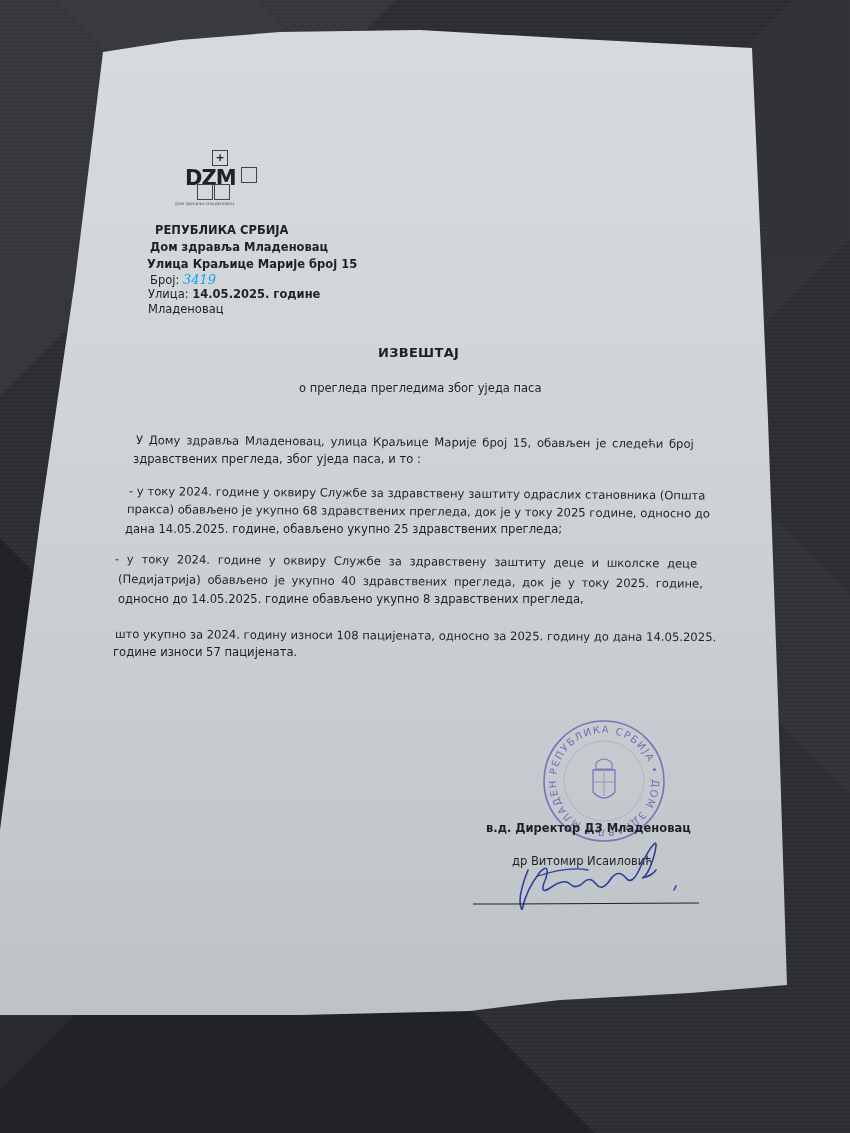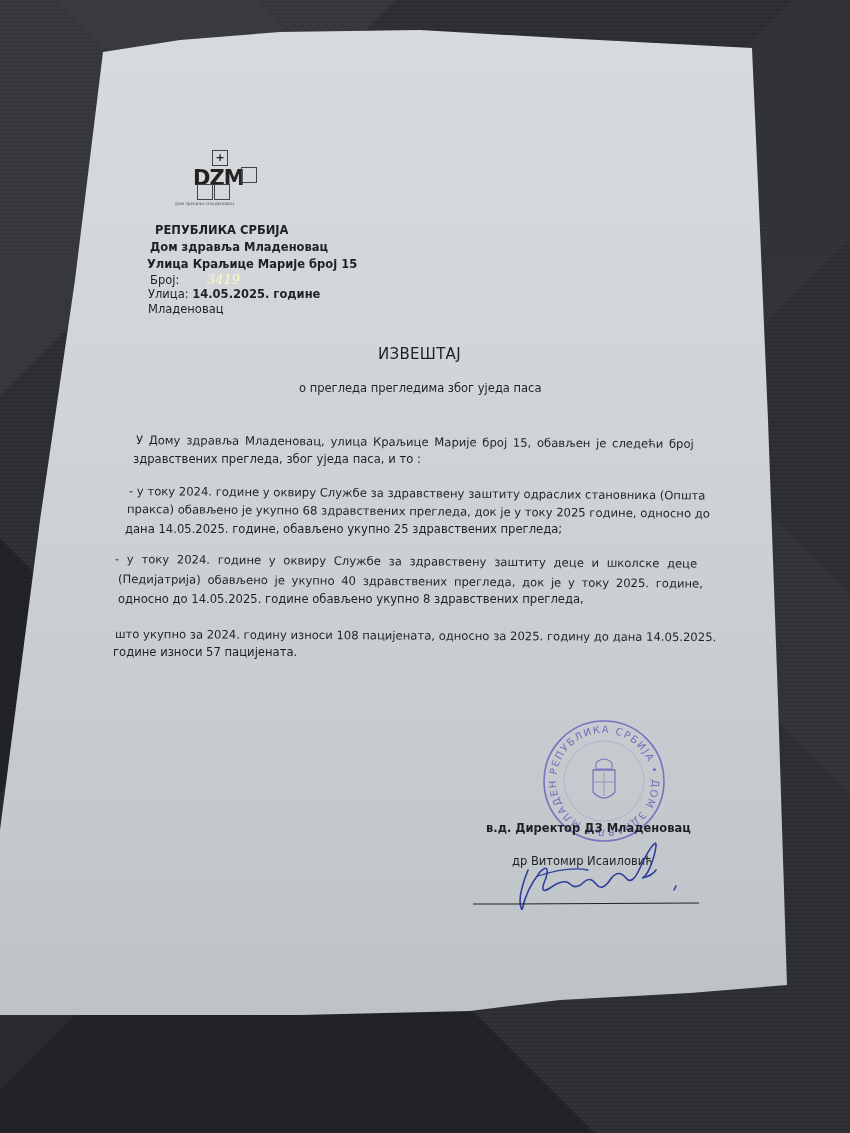--- a/index.html
+++ b/index.html
@@ -22,34 +22,34 @@
       clip-path: polygon(103px 52px, 180px 40px, 280px 32px, 420px 30px, 560px 38px, 752px 48px,
                          760px 230px, 768px 420px, 778px 700px, 787px 985px,
                          690px 993px, 560px 1000px, 470px 1011px, 300px 1015px, 0px 1015px,
                          0px 830px, 40px 520px, 75px 280px);
     }
     .page-text { position: absolute; color: #1e2024; white-space: nowrap; }
     .logo {
       position: absolute; left: 175px; top: 150px; width: 100px; height: 62px;
     }
     .logo .dzm {
-      position: absolute; left: 18px; top: 16px; font-family: "DejaVu Sans", sans-serif;
+      position: absolute; left: 10px; top: 16px; font-family: "DejaVu Sans", sans-serif;
       font-weight: bold; font-size: 21px; letter-spacing: -1px; color: #222;
     }
     .logo .box {
       position: absolute; width: 14px; height: 14px; border: 1.5px solid #444;
       font-size: 11px; line-height: 14px; text-align: center; color: #222; font-weight: bold;
     }
     .logo .tagline {
       position: absolute; left: 0; top: 52px; font-size: 3.5px; color: #444; letter-spacing: 0.2px;
     }
     .header-line { font-size: 11.5px; font-weight: bold; }
     .header-line.normal { font-weight: normal; }
-    .handwritten { color: #fef9c3; font-family: "DejaVu Serif", serif; font-style: italic; font-size: 13px; margin-left: 24px; }
-    .title { font-size: 15px; font-weight: normal; letter-spacing: 0.3px; text-align: right; }
+    .handwritten { color: #0ea5e9; font-family: "DejaVu Serif", serif; font-style: italic; font-size: 13px; }
+    .title { font-size: 13px; font-weight: bold; letter-spacing: 0.3px; text-align: right; }
     .subtitle { font-size: 11.5px; }
     .body-line { font-size: 11.6px; }
     .stamp {
       position: absolute; left: 541px; top: 718px; width: 126px; height: 126px;
     }
     .sig-title { font-size: 11.5px; font-weight: bold; }
     .sig-name { font-size: 11.5px; }
     .sig-line { position: absolute; left: 473px; top: 903px; width: 226px; height: 1px; background: #222; transform: rotate(-0.3deg); }
     .signature { position: absolute; left: 498px; top: 840px; width: 190px; height: 70px; }
   </style>

